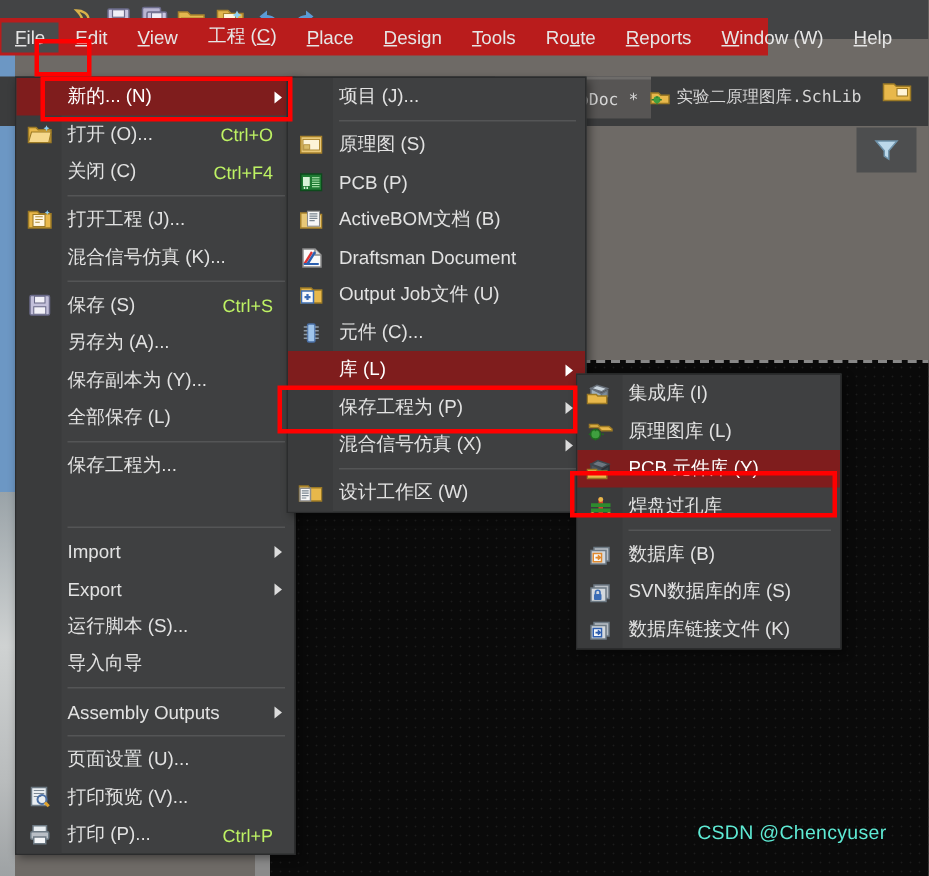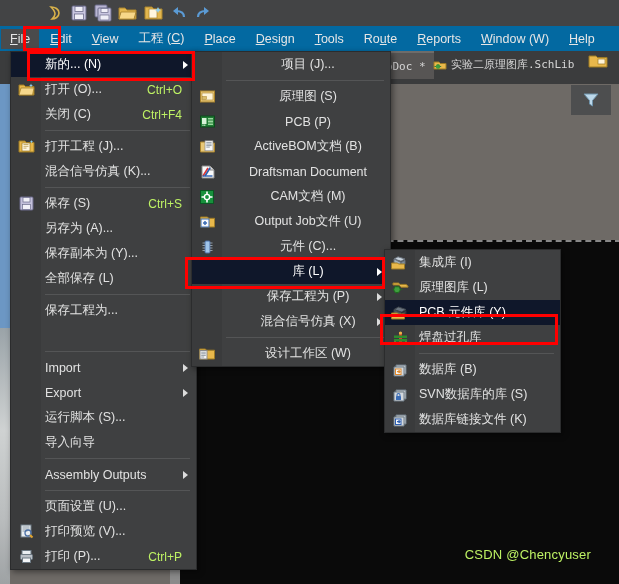--- a/index.html
+++ b/index.html
@@ -9,21 +9,21 @@
     font-family:"Liberation Sans","DejaVu Sans",sans-serif;
     -webkit-font-smoothing:antialiased;
   }
   #root{position:absolute;inset:0;}
 
   
   .bg-left-blue{position:absolute;left:0;top:28px;width:10px;height:300px;background:#6c97c4;}
   .bg-left-blue2{position:absolute;left:0;top:328px;width:10px;height:256px;
      background:linear-gradient(#9aa3a8,#cfd2d2 40%,#b9bcbd 75%,#9ea2a4);}
   .toolbar{position:absolute;left:0;top:0;width:619px;height:26px;background:#434445;}
-  .menubar{position:absolute;left:0;top:26px;width:619px;height:25px;background:#0369a1;}
+  .menubar{position:absolute;left:0;top:12px;width:512px;height:25px;background:#b91c1c;}
   .tabstrip{position:absolute;left:0;top:51px;width:619px;height:33px;background:#3b3c3d;}
   .workarea{position:absolute;left:10px;top:84px;width:609px;height:500px;background:#6e6a66;}
   .blackcanvas{position:absolute;left:170px;top:240px;width:449px;height:344px;background:#0a0a0a;
      border-top:2px dashed #888; border-left:2px solid #8d8d8d;}
   .blackcanvas:before{content:"";position:absolute;left:0;top:0;width:2px;height:344px;background:#8d8d8d;}
   .grid-dots{position:absolute;left:172px;top:242px;width:447px;height:342px;
      background-image:radial-gradient(#1e1e1e 0.6px, transparent 0.7px);
      background-size:6px 6px;opacity:.9;}
   .leftscroll{position:absolute;left:170px;top:240px;width:10px;height:344px;background:#8a8a8a;}
 
@@ -49,28 +49,28 @@
   .menu{position:absolute;background:#3f4041;border:1px solid #2b2c2d;
         box-shadow:2px 2px 6px rgba(0,0,0,.45);z-index:20;}
   .menu .gutter{position:absolute;left:0;top:0;bottom:0;width:30px;background:#3a3b3c;}
   .mi{position:relative;display:flex;align-items:center;height:25px;color:#e2e2e2;
       font-size:12.5px;white-space:nowrap;z-index:2;}
   .mi .ic{width:30px;min-width:30px;height:25px;display:flex;align-items:center;justify-content:center;}
   .mi .lbl{flex:1;padding-left:4px;}
   .mi .sc{color:#bef264;font-size:12px;padding-right:14px;}
   .mi .arrow{position:absolute;right:8px;top:50%;transform:translateY(-50%);
      width:0;height:0;border-left:5px solid #dcdcdc;border-top:4px solid transparent;border-bottom:4px solid transparent;}
-  .mi.hl{background:#0f172a;color:#fff;}
+  .mi.hl{background:#7f1d1d;color:#fff;}
   .mi.hl .arrow{border-left-color:#fff;}
   .sep{height:1px;background:#545556;margin:3px 6px 3px 34px;position:relative;z-index:2;}
 
   
   .redbox{position:absolute;border:3px solid #ff0000;box-sizing:border-box;z-index:60;pointer-events:none;}
 
-  .wm{position:absolute;right:28px;bottom:22px;color:#bef264;font-size:13px;
+  .wm{position:absolute;right:28px;bottom:22px;color:#5eead4;font-size:13px;
       font-family:"Liberation Sans",sans-serif;z-index:70;letter-spacing:.2px;}
 
   svg{display:block;}
 </style>
 </head>
 <body>
 
 <div id="root">
 
   <div class="bg-left-blue"></div>
@@ -298,21 +298,21 @@
             <rect x="3" y="1.5" width="9" height="4" fill="#e9eef2" stroke="#6d7a84"></rect>
             <rect x="1.5" y="5.5" width="12" height="5" rx="1" fill="#b9bfc6" stroke="#6d7a84"></rect>
             <rect x="3.5" y="9" width="8" height="4.5" fill="#f4f6f8" stroke="#6d7a84"></rect>
           </svg>
         </span>
         <span class="lbl">打印 (P)...</span>
         <span class="sc">Ctrl+P</span>
       </div>
     </div>
 
-  <div class="menu" id="new-submenu" style="left:191px;top:51px;width:198px;text-align:center;">
+  <div class="menu" id="new-submenu" style="left:191px;top:51px;width:198px;">
     <div class="gutter"></div>
   <div class="mi">
         <span class="ic"></span>
         <span class="lbl">项目 (J)...</span>
       </div>
       <div class="sep"></div>
       <div class="mi">
         <span class="ic">
           <svg width="15" height="13" viewBox="0 0 15 13">
             <rect x="0.5" y="1" width="14" height="11" fill="#e8c878" stroke="#a9832c"></rect>
@@ -348,30 +348,20 @@
         <span class="ic">
           <svg width="15" height="14" viewBox="0 0 15 14">
             <path d="M2 1h8l4 4v8H2z" fill="#fafafa" stroke="#8b8b8b"></path>
             <path d="M10 1v4h4" fill="#dcdcdc" stroke="#8b8b8b"></path>
             <path d="M3 11l5-8" stroke="#d33" stroke-width="1.6"></path>
             <path d="M5 11l5-8" stroke="#2b5fb0" stroke-width="1.6"></path>
             <path d="M2.5 11h10" stroke="#2b5fb0" stroke-width="1.4"></path>
           </svg>
         </span>
         <span class="lbl">Draftsman Document</span>
-      </div>
-      <div class="mi">
-        <span class="ic">
-          <svg width="14" height="14" viewBox="0 0 14 14">
-            <rect x="0.5" y="0.5" width="13" height="13" fill="#17913c" stroke="#0b5623"></rect>
-            <path d="M7 1.5v11M1.5 7h11" stroke="#fff" stroke-width="1.6"></path>
-            <circle cx="7" cy="7" r="2.6" fill="#17913c" stroke="#fff" stroke-width="1.4"></circle>
-          </svg>
-        </span>
-        <span class="lbl">CAM文档 (M)</span>
       </div>
       <div class="mi">
         <span class="ic">
           <svg width="15" height="14" viewBox="0 0 15 14">
             <path d="M0.5 2h7l1.2 1.3h6V12h-14.2z" fill="#e8b84b" stroke="#9c7a25"></path>
             <rect x="1" y="4" width="8" height="8" fill="#f7f9fb" stroke="#3a6cb5"></rect>
             <path d="M5 6v4M3 8h4" stroke="#3a6cb5" stroke-width="1.5"></path>
           </svg>
         </span>
         <span class="lbl">Output Job文件 (U)</span>

